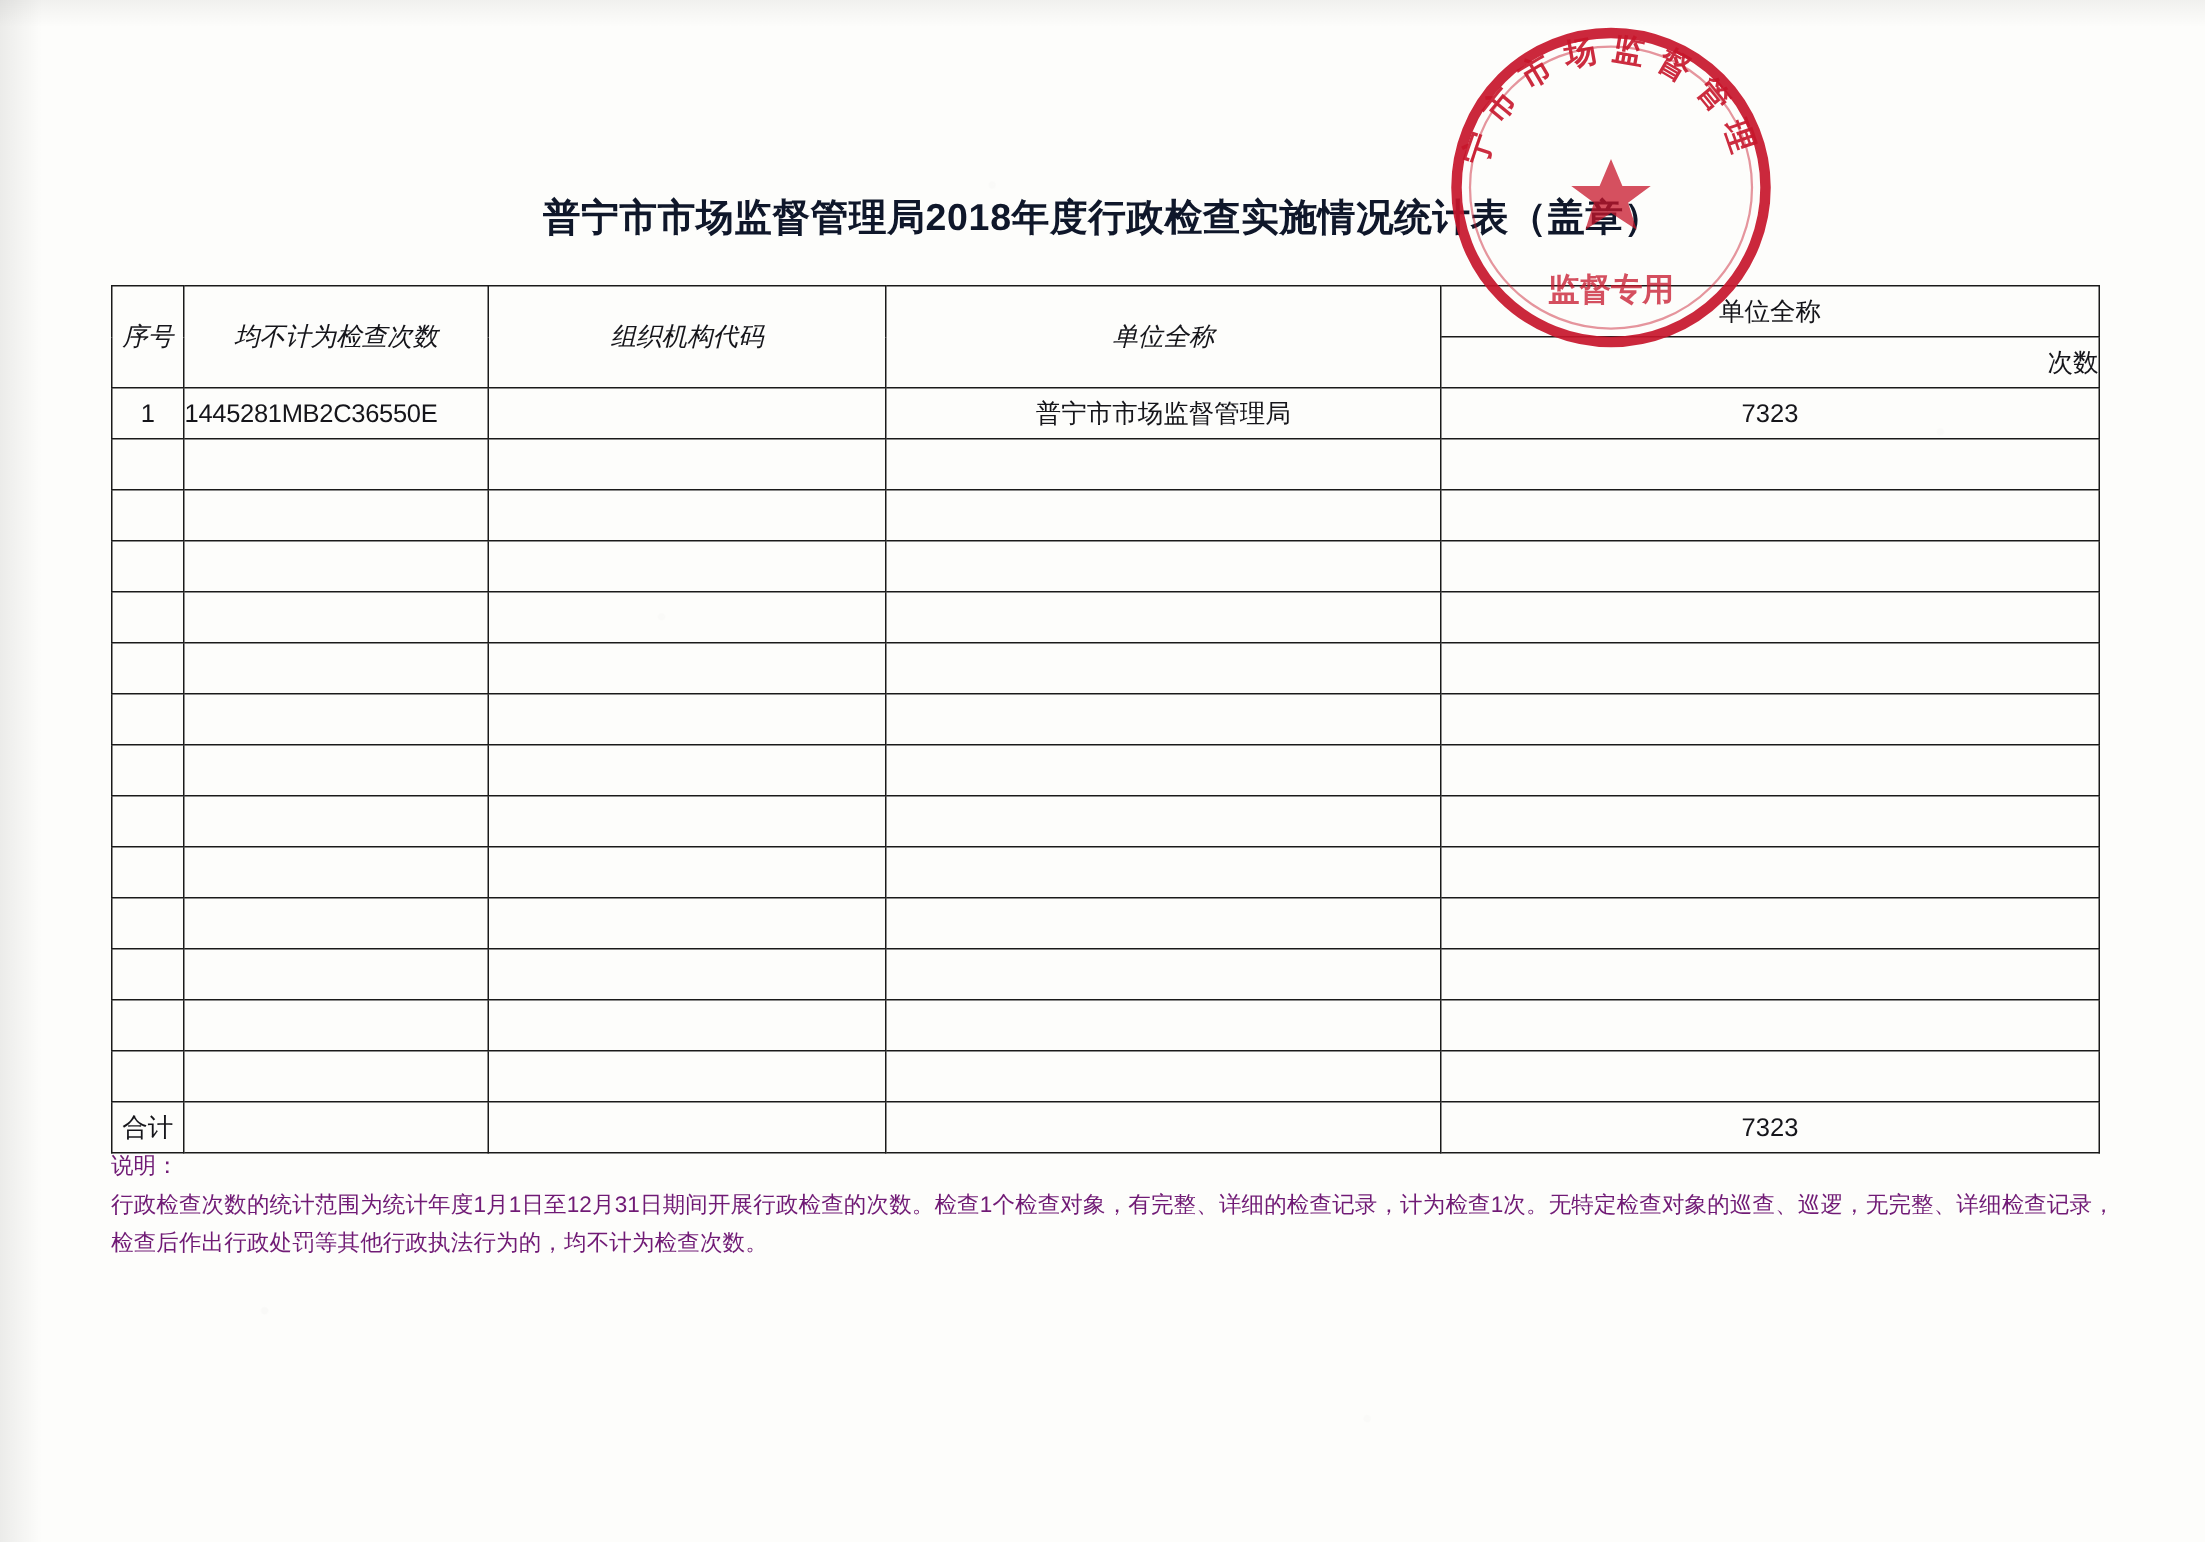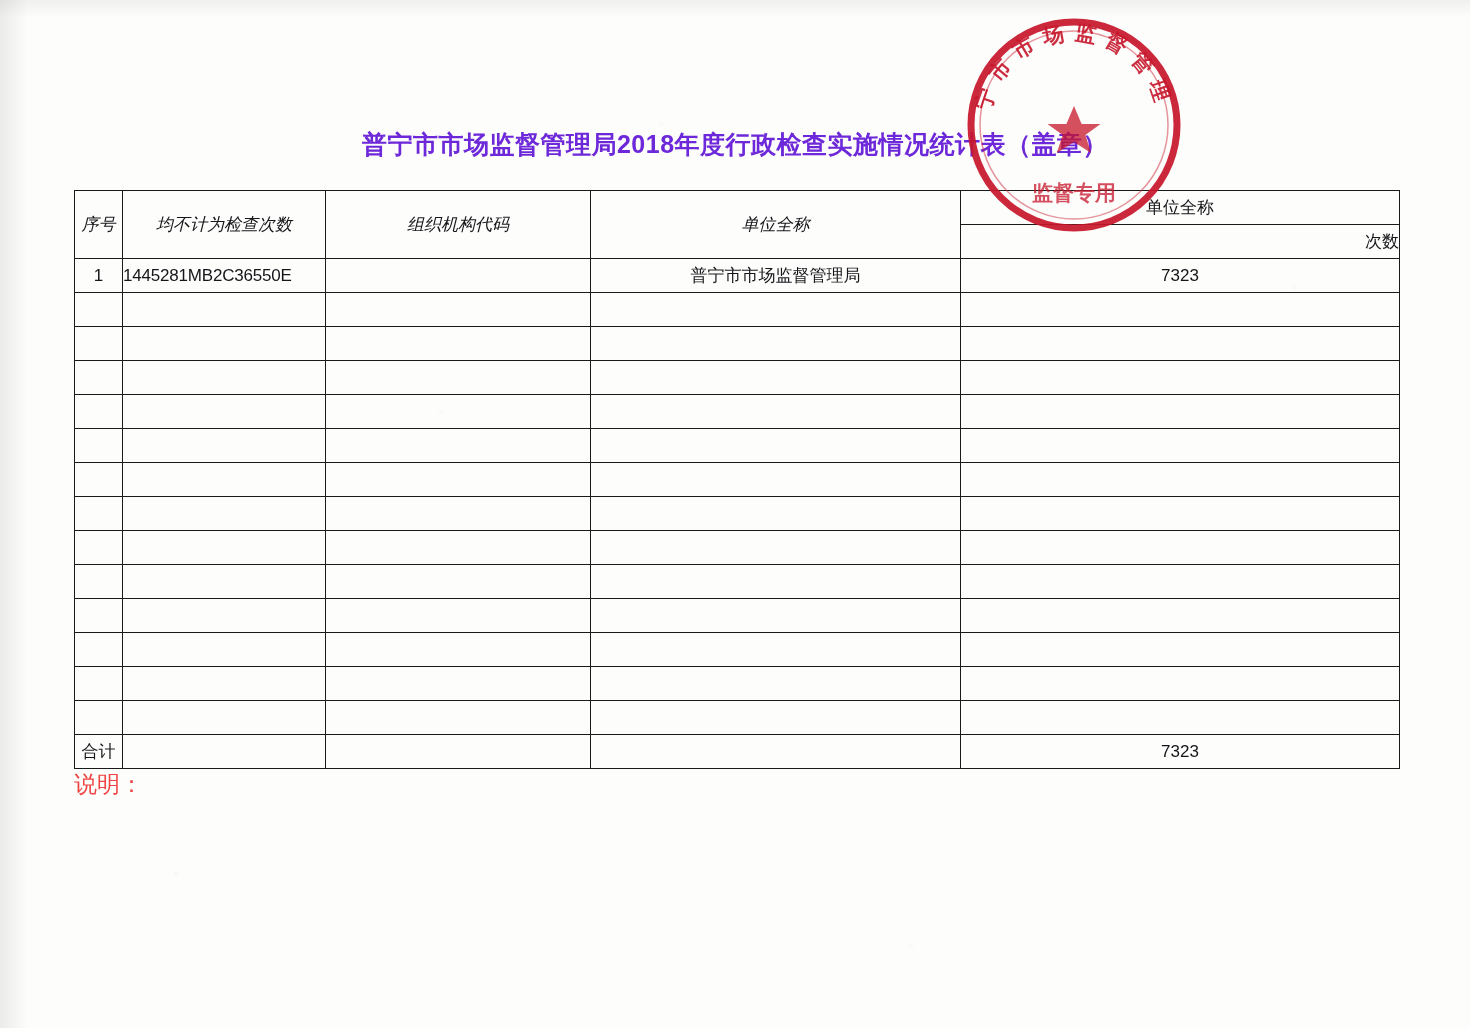--- a/index.html
+++ b/index.html
@@ -47,21 +47,21 @@
 
   .doc-title {
     position: absolute;
     top: 128px;
     left: 0;
     width: 1470px;
     text-align: center;
     font-size: 25px;
     font-weight: bold;
     letter-spacing: 0.5px;
-    color: #6d28d9;
+    color: #0f172a;
   }
 
   .table-wrap {
     position: absolute;
     left: 74px;
     top: 190px;
     width: 1325px;
   }
   table.stat-table {
     border-collapse: collapse;
@@ -126,23 +126,23 @@
     vertical-align: middle;
     font-size: 18px;
   }
   .empty-row td { height: 33px; }
 
   .notes {
     position: absolute;
     left: 74px;
     top: 766px;
     width: 1340px;
-    font-size: 23px;
+    font-size: 15px;
     line-height: 1.62;
-    color: #ef4444;
+    color: #701a75;
   }
   .notes .notes-title {
     margin-bottom: 2px;
   }
   .notes .notes-body {
     letter-spacing: 0.1px;
   }
 
   
   .stamp {
@@ -299,20 +299,21 @@
             <td class="data-cell"></td>
             <td class="data-cell"></td>
             <td class="data-cell">7323</td>
           </tr>
         </tbody>
     </table>
   </div>
 
   <div class="notes">
     <div class="notes-title">说明：</div>
+    <div class="notes-body">行政检查次数的统计范围为统计年度1月1日至12月31日期间开展行政检查的次数。检查1个检查对象，有完整、详细的检查记录，计为检查1次。无特定检查对象的巡查、巡逻，无完整、详细检查记录，检查后作出行政处罚等其他行政执法行为的，均不计为检查次数。</div>
   </div>
 
   <div class="stamp">
     <svg width="222" height="222" viewBox="0 0 222 222" xmlns="http://www.w3.org/2000/svg">
       <defs>
         <path id="stampArc" d="M 26,111 A 85,85 0 1 1 196,111"></path>
       </defs>
       <circle cx="111" cy="111" r="103" fill="none" stroke="#c7162b" stroke-width="7" opacity="0.92"></circle>
       <circle cx="111" cy="111" r="94" fill="none" stroke="#c7162b" stroke-width="1.5" opacity="0.45"></circle>
       <text class="stamp-text" opacity="0.9">

